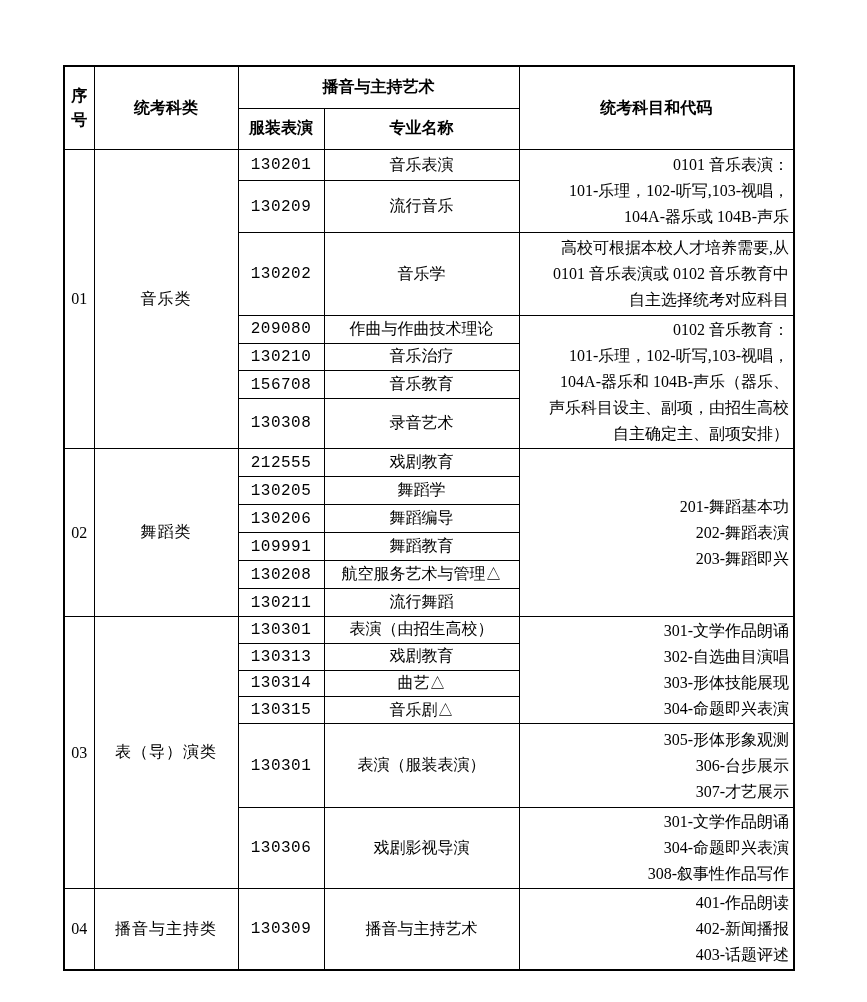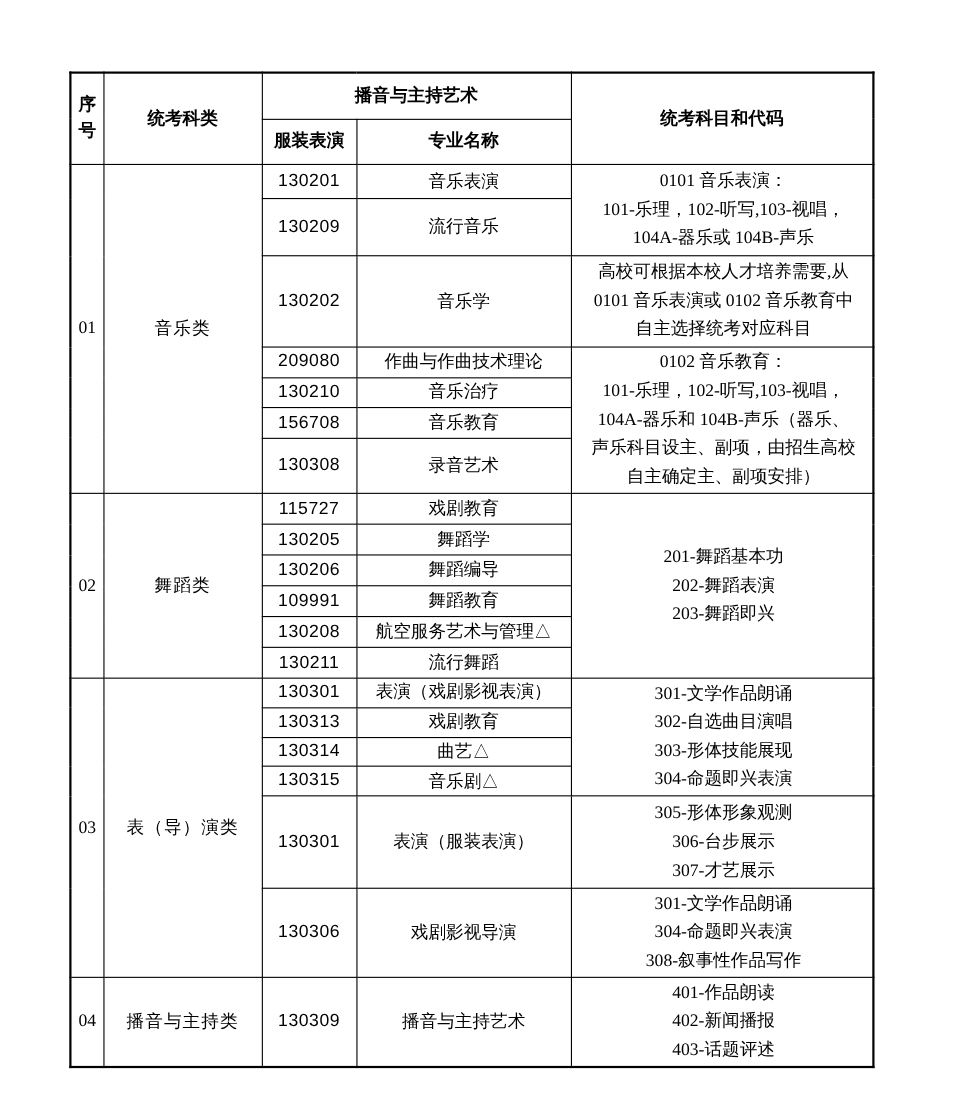--- a/index.html
+++ b/index.html
@@ -52,25 +52,25 @@
   .exam-table th.c-seq {
     padding: 17px 1px;
     word-break: break-all;
     line-height: 24px;
   }
   .exam-table td.cat {
     letter-spacing: 1px;
     text-align: center;
   }
   .exam-table td.code {
-    font-family: Liberation Sans, sans-serif;
+    font-family: Liberation Mono, monospace;
     letter-spacing: 0.5px;
   }
   .exam-table td.exam {
-    text-align: center;
+    text-align: right;
     white-space: pre-line;
     line-height: 26px;
     padding: 1px 4px 1px 7px;
   }
 </style>
 </head>
 <body>
 
 <div class="page">
 
@@ -135,21 +135,21 @@
         <td class="name">音乐教育</td>
       </tr>
       <tr style="height:47px">
         <td class="code">130308</td>
         <td class="name">录音艺术</td>
       </tr>
 
       <tr style="height:28px">
         <td class="seq" rowspan="6">02</td>
         <td class="cat" rowspan="6">舞蹈类</td>
-        <td class="code">115727</td>
+        <td class="code">212555</td>
         <td class="name">戏剧教育</td>
         <td class="exam" rowspan="6">201-舞蹈基本功
 202-舞蹈表演
 203-舞蹈即兴</td>
       </tr>
       <tr style="height:28px">
         <td class="code">130205</td>
         <td class="name">舞蹈学</td>
       </tr>
       <tr style="height:28px">
@@ -166,21 +166,21 @@
       </tr>
       <tr style="height:28px">
         <td class="code">130211</td>
         <td class="name">流行舞蹈</td>
       </tr>
 
       <tr style="height:26px">
         <td class="seq" rowspan="6">03</td>
         <td class="cat" rowspan="6">表（导）演类</td>
         <td class="code">130301</td>
-        <td class="name">表演（戏剧影视表演）</td>
+        <td class="name">表演（由招生高校）</td>
         <td class="exam" rowspan="4">301-文学作品朗诵
 302-自选曲目演唱
 303-形体技能展现
 304-命题即兴表演</td>
       </tr>
       <tr style="height:26px">
         <td class="code">130313</td>
         <td class="name">戏剧教育</td>
       </tr>
       <tr style="height:26px">

